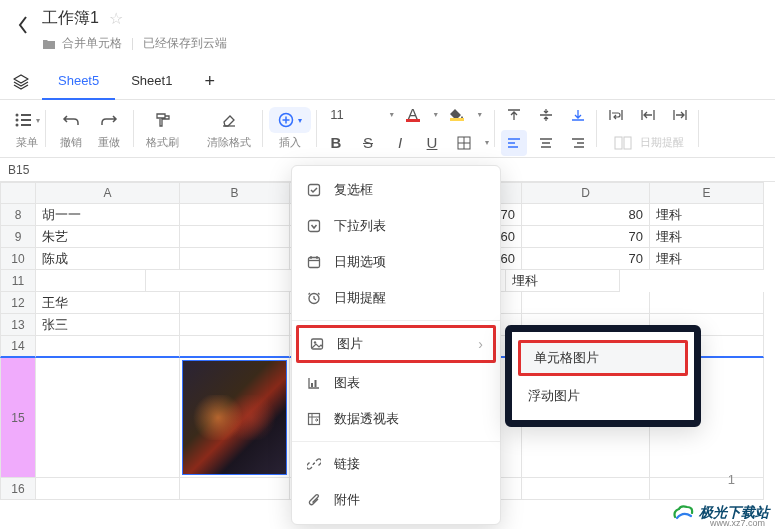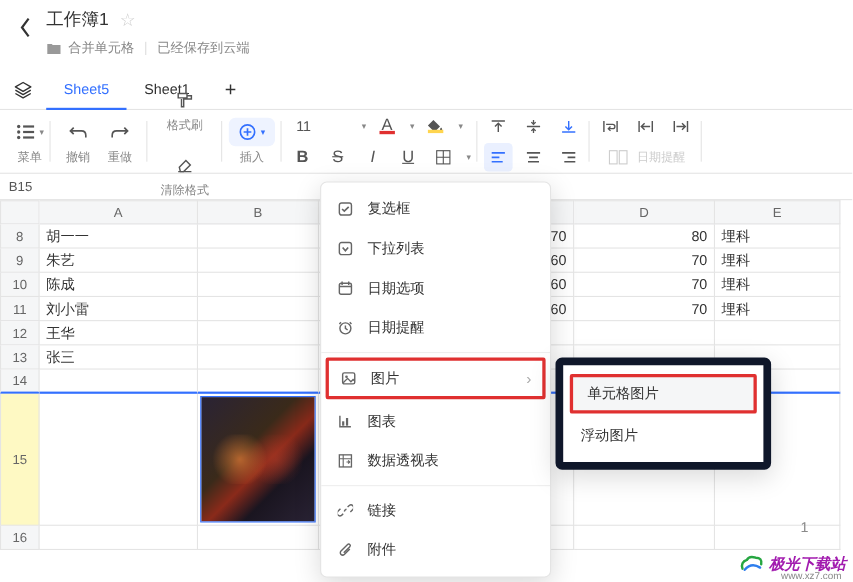--- a/index.html
+++ b/index.html
@@ -55,39 +55,39 @@
     .grid-body { }
     .row { display: flex; height: 22px; }
     .row.tall { height: 120px; }
     .row-h { width: 36px; border: 1px solid #e4e4e4; border-top: none; background: #f5f6f7; display: flex; align-items: center; justify-content: center; font-size: 12px; color: #666; }
     .cell { border: 1px solid #e4e4e4; border-left: none; border-top: none; padding: 0 6px; display: flex; align-items: center; font-size: 13px; color: #333; overflow: hidden; }
     .cell.num { justify-content: flex-end; }
     .img-cell { padding: 2px; }
     .img-placeholder { width: 100%; height: 100%; background: linear-gradient(135deg, #2a2335, #3a2a1a 40%, #8a2a1a 55%, #1a1520 70%, #2a2335); border: 1px solid #3370ff; position: relative; }
     .img-placeholder::before { content: ""; position: absolute; top: 30%; left: 10%; right: 10%; height: 40%; background: radial-gradient(circle at 30% 50%, rgba(255,140,60,0.6), transparent 40%), radial-gradient(circle at 70% 50%, rgba(180,60,40,0.5), transparent 40%); }
     .row14 .row-h, .row14 .cell { border-bottom: 2px solid #3370ff; }
-    .row15 .row-h { background: #fef9c3; }
+    .row15 .row-h { background: #f0abfc; }
     
     
     .menu { position: absolute; left: 291px; top: 165px; width: 210px; background: #fff; border: 1px solid #e4e4e4; border-radius: 6px; box-shadow: 0 6px 24px rgba(0,0,0,0.15); padding: 6px 0; z-index: 10; }
     .menu-item { display: flex; align-items: center; height: 36px; padding: 0 14px; gap: 12px; font-size: 13px; color: #333; cursor: pointer; }
     .menu-item.hi { border: 3px solid #e03030; border-radius: 2px; margin: 2px 4px; padding: 0 10px; height: 38px; }
     .menu-icon { width: 16px; height: 16px; display: flex; align-items: center; justify-content: center; color: #666; font-size: 14px; flex-shrink: 0; }
     .menu-arrow { margin-left: auto; color: #aaa; font-size: 14px; }
     .menu-sep { height: 1px; background: #eee; margin: 4px 0; }
     
     
     .submenu { position: absolute; left: 505px; top: 325px; width: 196px; background: #fff; border: 7px solid #0f172a; border-radius: 6px; box-shadow: 0 6px 24px rgba(0,0,0,0.15); padding: 6px 0; z-index: 11; }
     .submenu-item { display: flex; align-items: center; height: 36px; padding: 0 16px; font-size: 13px; color: #333; cursor: pointer; }
     .submenu-item.hi { border: 3px solid #e03030; border-radius: 2px; margin: 2px 6px; height: 36px; padding: 0 13px; background: #f5f6f7; }
     
     
     .watermark { position: absolute; right: 6px; bottom: 6px; display: flex; align-items: center; gap: 4px; z-index: 20; }
     .wm-logo { width: 24px; height: 20px; }
-    .wm-text { font-size: 14px; font-weight: bold; font-style: italic; color: #a21caf; }
+    .wm-text { font-size: 14px; font-weight: bold; font-style: italic; color: #0c4a6e; }
     .wm-sub { font-size: 9px; color: #888; position: absolute; right: 6px; bottom: -2px; }
     
     svg { display: block; }
     .page-counter { position: absolute; right: 40px; bottom: 42px; font-size: 13px; color: #8a8a8a; }
   </style>
 </head>
 <body>
 
 <div class="header">
   <div class="back-icon">
@@ -152,21 +152,21 @@
     <div class="tool-single">
       <div class="tool-btn">
         <svg width="18" height="14" viewBox="0 0 18 14">
             <path d="M13 3 L16 6 L13 9 M16 6 H6 Q2 6 2 10 V12" stroke="#555" stroke-width="1.5" fill="none"></path>
           </svg>
       </div>
       <div class="tool-label">重做</div>
     </div>
   </div>
 
-  <div class="tool-group sep" style="flex-direction:column;gap:16px">
+  <div class="tool-group sep" style="flex-direction:row;gap:16px">
     <div class="tool-single">
       <div class="tool-btn">
         <svg width="18" height="16" viewBox="0 0 18 16">
             <path d="M3 2 h8 v4 h-8 z M11 4 h4 v3 h-7 v7 h-2 v-7" stroke="#555" stroke-width="1.3" fill="none"></path>
           </svg>
       </div>
       <div class="tool-label">格式刷</div>
     </div>
     <div class="tool-single">
       <div class="tool-btn">
@@ -348,21 +348,20 @@
     <div class="row">
         <div class="row-h">10</div>
         <div class="cell col-A">陈成</div>
         <div class="cell col-B"></div>
         <div class="cell col-C num">60</div>
         <div class="cell col-D num">70</div>
         <div class="cell col-E">埋科</div>
       </div>
     <div class="row">
         <div class="row-h">11</div>
-        <div class="cell col-A">刘小雷</div>
         <div class="cell col-B"></div>
         <div class="cell col-C num">60</div>
         <div class="cell col-D num">70</div>
         <div class="cell col-E">埋科</div>
       </div>
     <div class="row">
         <div class="row-h">12</div>
         <div class="cell col-A">王华</div>
         <div class="cell col-B"></div>
         <div class="cell col-C"></div>

